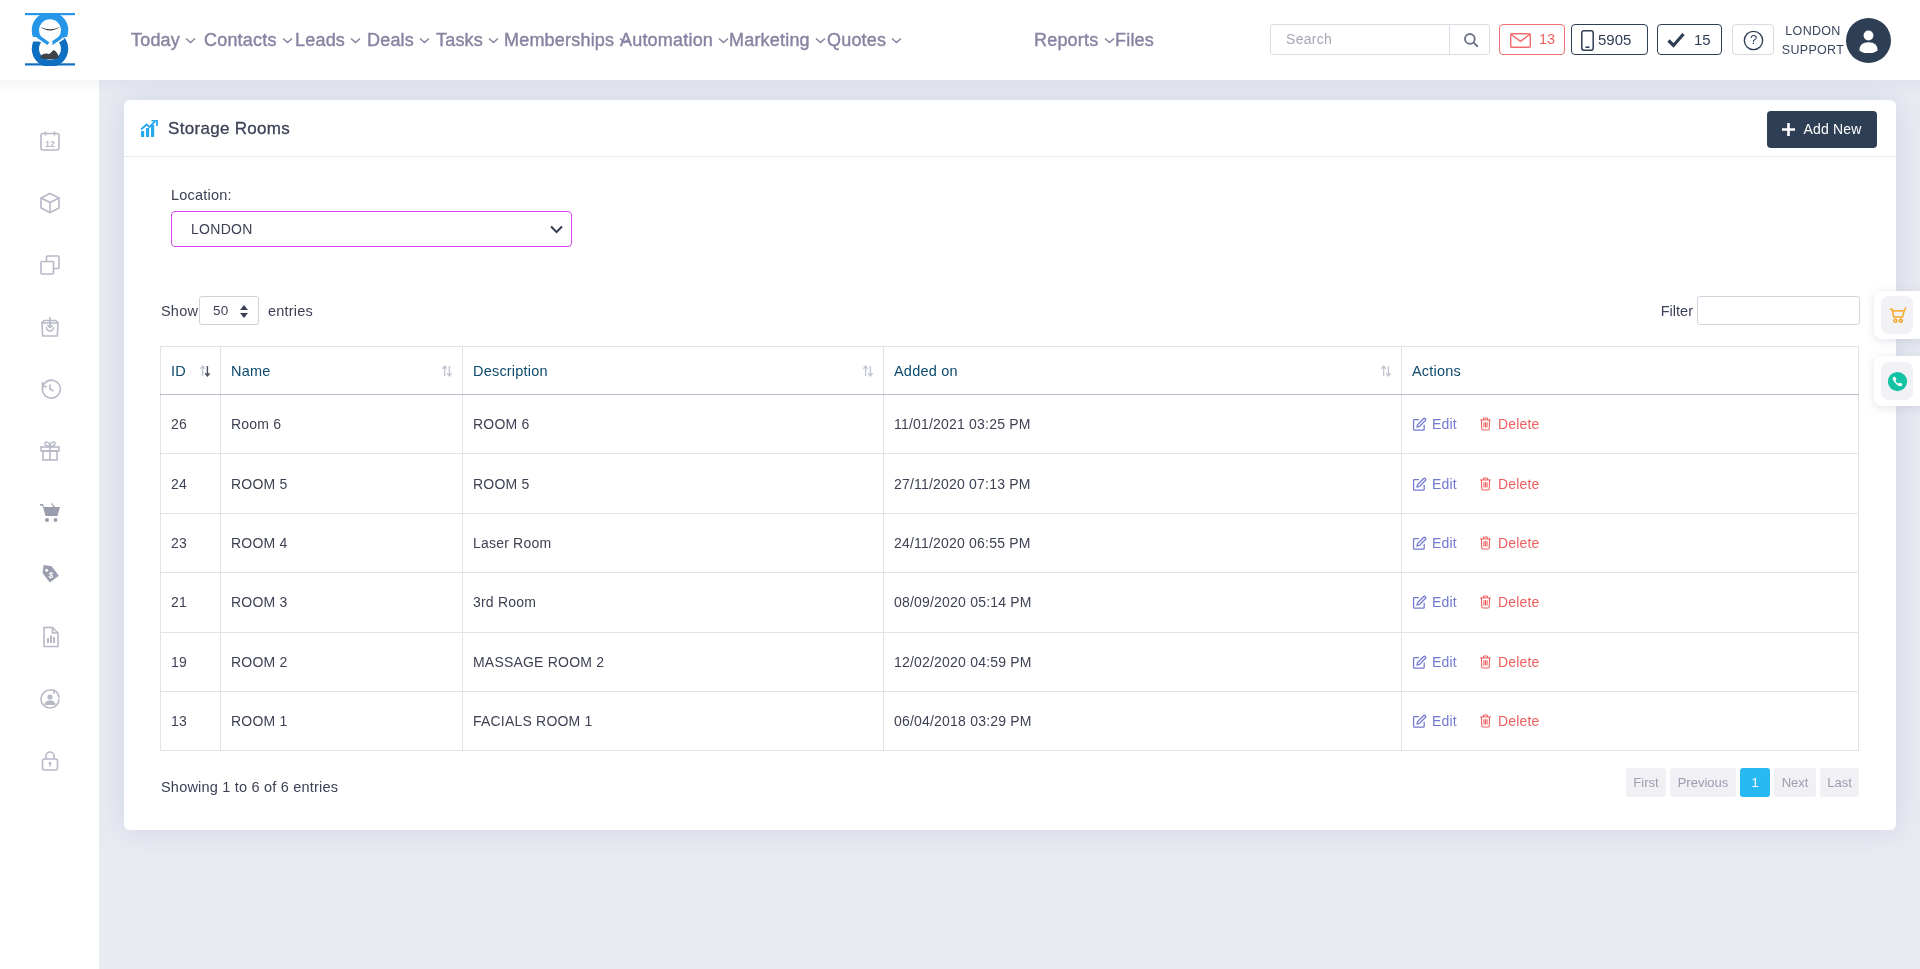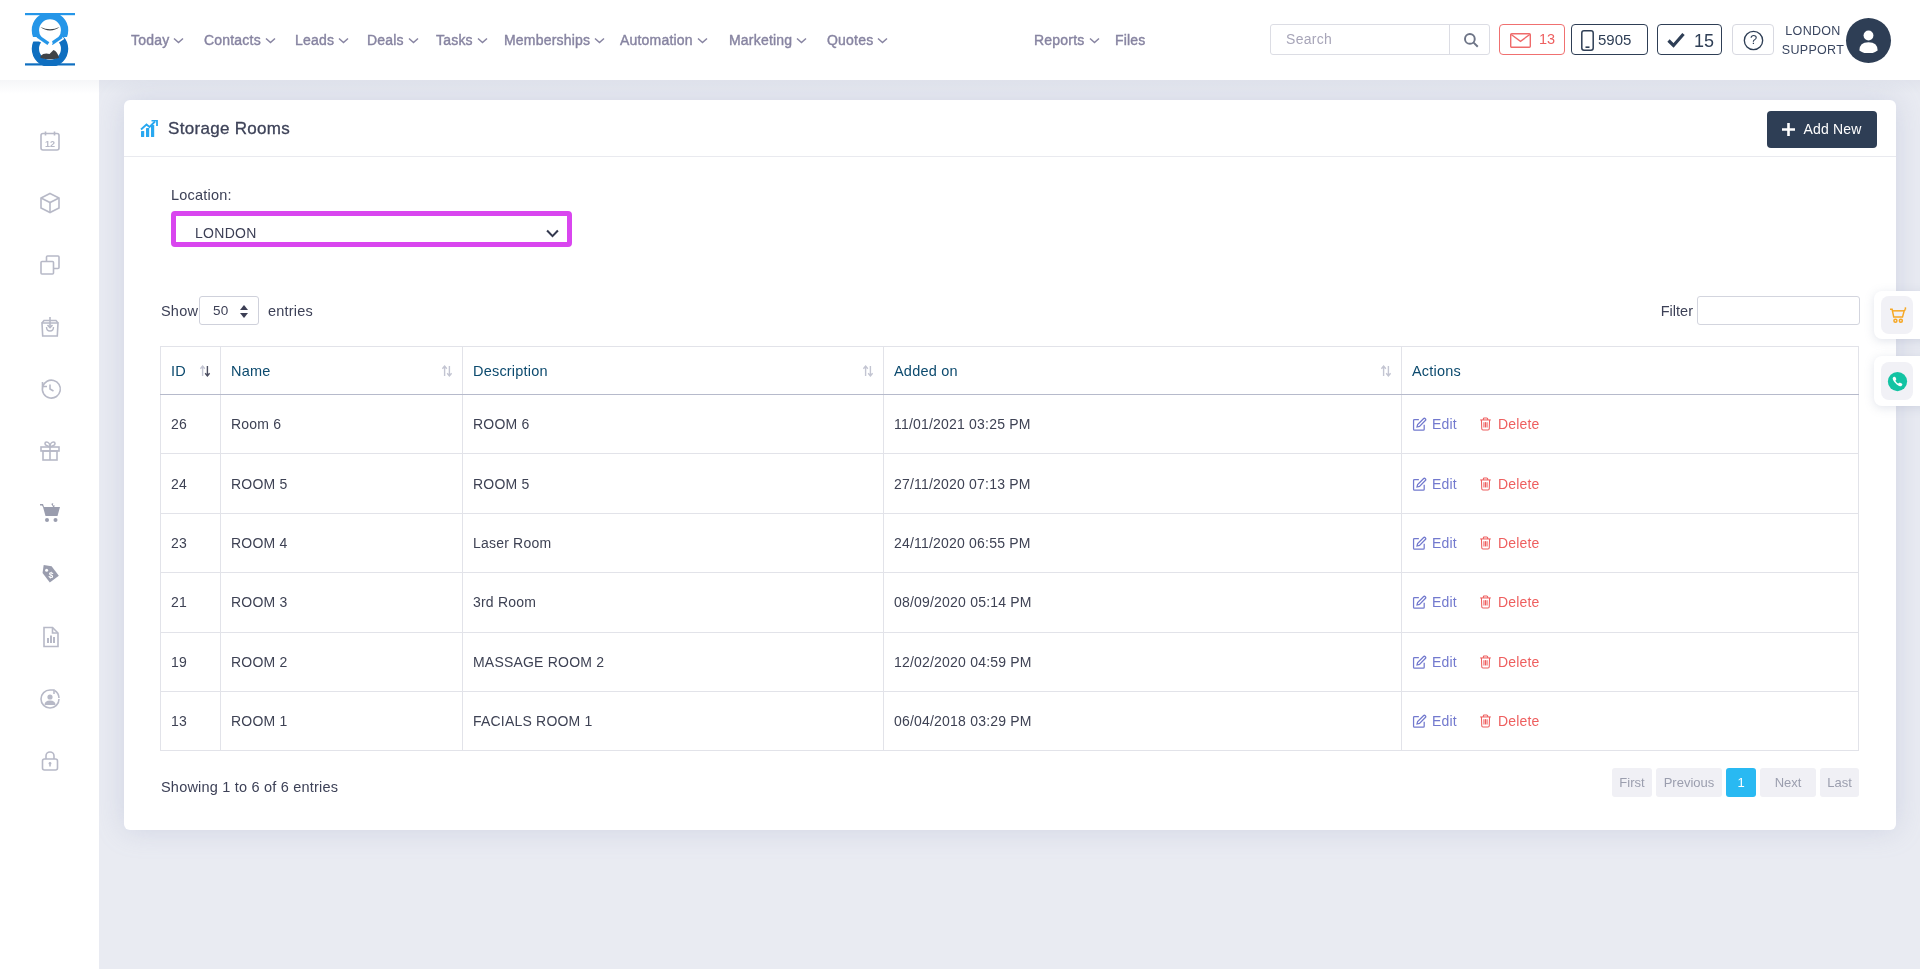--- a/index.html
+++ b/index.html
@@ -5,40 +5,40 @@
 <style>
   * { margin:0; padding:0; box-sizing:border-box; }
   html,body { width:1920px; height:969px; overflow:hidden; }
   body { font-family:"Liberation Sans", sans-serif; background:#e9ebf2; position:relative; }
   .abs { position:absolute; }
 
   
   #header { position:absolute; left:0; top:0; width:1920px; height:80px; background:#fff; z-index:5; }
   #hdr-shadow { position:absolute; left:0; top:80px; width:1920px; height:14px;
     background:linear-gradient(to bottom, rgba(120,130,160,0.07), rgba(120,130,160,0)); z-index:4; }
-  .navitem { position:absolute; top:0; height:80px; line-height:80px; font-size:14px;
+  .navitem { position:absolute; top:0; height:80px; line-height:80px; font-size:18px;
     color:#8784a1; letter-spacing:0.2px; white-space:nowrap; -webkit-text-stroke:0.4px #8784a1; }
   .navitem svg { vertical-align:middle; margin-top:-2px; }
 
   
   #sidebar { position:absolute; left:0; top:0; width:99px; height:969px; background:#fff; z-index:3;font-weight:bold; }
   .sicon { position:absolute; left:38px; width:24px; height:24px; color:#b7b9c7; }
 
   
   #card { position:absolute; left:124px; top:100px; width:1772px; height:730px; background:#fff;
     border-radius:6px; box-shadow:0 0 28px rgba(145,155,190,0.28); z-index:2; }
   #card-head { position:absolute; left:0; top:0; width:100%; height:57px; border-bottom:1px solid #e9eaef; }
   #card-title { position:absolute; left:44px; top:0; height:57px; line-height:57px; font-size:17px;
     color:#3d4258; letter-spacing:0.3px; -webkit-text-stroke:0.3px #3d4258; }
   #addnew { position:absolute; right:19px; top:11px; width:110px; height:37px; background:#2e3e55;
     border-radius:4px; color:#fff; font-size:14px; text-align:center; line-height:37px; letter-spacing:0.2px; }
 
   
   #loc-label { position:absolute; left:47px; top:87px; font-size:14.5px; color:#3d4157; letter-spacing:0.2px; }
-  #loc-select { position:absolute; left:47px; top:111px; width:401px; height:36px; border:5px solid #d946ef;
+  #loc-select { position:absolute; left:47px; top:111px; width:401px; height:36px; border:1px solid #d946ef;
     border-radius:4px; background:#fff; }
   #loc-select span { position:absolute; left:19px; top:9px; font-size:14px; color:#3c3f55; letter-spacing:0.3px; }
 
   
   #show-row { position:absolute; left:37px; top:203px; font-size:14.5px; color:#3d4157; letter-spacing:0.2px; }
   #show-sel { position:absolute; left:38px; top:-7px; width:60px; height:29px; border:1px solid #cfd1db; border-radius:3px; background:#fff; }
   #show-sel span { position:absolute; left:13px; top:6px; font-size:13.5px; color:#3c3f55; }
   #filter-label { position:absolute; right:203px; top:203px; font-size:14.5px; color:#3d4157; }
   #filter-input { position:absolute; right:36px; top:196px; width:163px; height:29px; border:1px solid #d3d5de; border-radius:3px; }
 
@@ -155,21 +155,21 @@
         <rect x="0.8" y="0.8" width="11.4" height="19.4" rx="2.2"></rect>
         <line x1="4.5" y1="17.2" x2="8.5" y2="17.2" stroke-width="1.6"></line>
       </svg>
     <span class="abs" style="left:26px;top:6px;font-size:15px;color:#2e3e55;">5905</span>
   </div>
 
   <div class="abs" style="left:1657px;top:24px;width:65px;height:31px;border:1px solid #2e3e55;border-radius:4px;">
     <svg class="abs" style="left:9px;top:7px" width="18" height="16" viewBox="0 0 18 16" fill="none" stroke="#2e3e55" stroke-width="3.2">
         <path d="M1.5,8.5 L6.5,13.5 L16.5,2"></path>
       </svg>
-    <span class="abs" style="left:36px;top:6px;font-size:18px;color:#2e3e55;">15</span>
+    <span class="abs" style="left:36px;top:6px;font-size:15px;color:#2e3e55;">15</span>
   </div>
 
   <div class="abs" style="left:1732px;top:24px;width:42px;height:31px;border:1px solid #d8d9e1;border-radius:4px;">
     <svg class="abs" style="left:10px;top:5px" width="21" height="21" viewBox="0 0 22 22" fill="none" stroke="#2e3e55" stroke-width="1.4">
         <circle cx="11" cy="11" r="9.6"></circle>
       </svg>
     <span class="abs" style="left:17px;top:7px;font-size:13px;color:#2e3e55;">?</span>
   </div>
 
   <div class="abs" style="left:1781px;top:22px;width:64px;height:38px;font-size:12.5px;color:#3a4660;text-align:center;line-height:19px;letter-spacing:0.3px;">LONDON SUPPORT</div>
@@ -441,21 +441,21 @@
                 <line x1="9.5" y1="9" x2="9.5" y2="17.5"></line>
                 <line x1="12" y1="9" x2="12" y2="17.5"></line>
                 <line x1="14.5" y1="9" x2="14.5" y2="17.5"></line>
               </svg>Delete</span></td>
         </tr>
   </tbody>
     </table>
 
   <div id="showing">Showing 1 to 6 of 6 entries</div>
   <div id="pager">
-    <span class="pbtn" style="width:40px">First</span><span class="pbtn" style="width:66px">Previous</span><span class="pbtn active" style="width:30px">1</span><span class="pbtn" style="width:56px">Next</span><span class="pbtn" style="width:39px">Last</span>
+    <span class="pbtn" style="width:40px">First</span><span class="pbtn" style="width:66px">Previous</span><span class="pbtn active" style="width:30px">1</span><span class="pbtn" style="width:42px">Next</span><span class="pbtn" style="width:39px">Last</span>
   </div>
 </div>
 
 <div class="floatbtn" id="fb-cart" style="top:291px;height:48px;">
   <div class="inner" style="top:5px;height:38px;">
     <svg class="abs" style="left:6px;top:9px" width="21" height="20" viewBox="0 0 24 24" fill="none" stroke="#f6a723" stroke-width="1.8">
       <path d="M3,5 L5.5,5 L7.5,14.5 L18,14.5 L20,7 L21.5,5.5"></path>
         <path d="M20,7 L7,7" stroke-width="0"></path>
       <path d="M5.9,7 L20,7"></path>
         <circle cx="9.5" cy="19" r="1.8"></circle>

